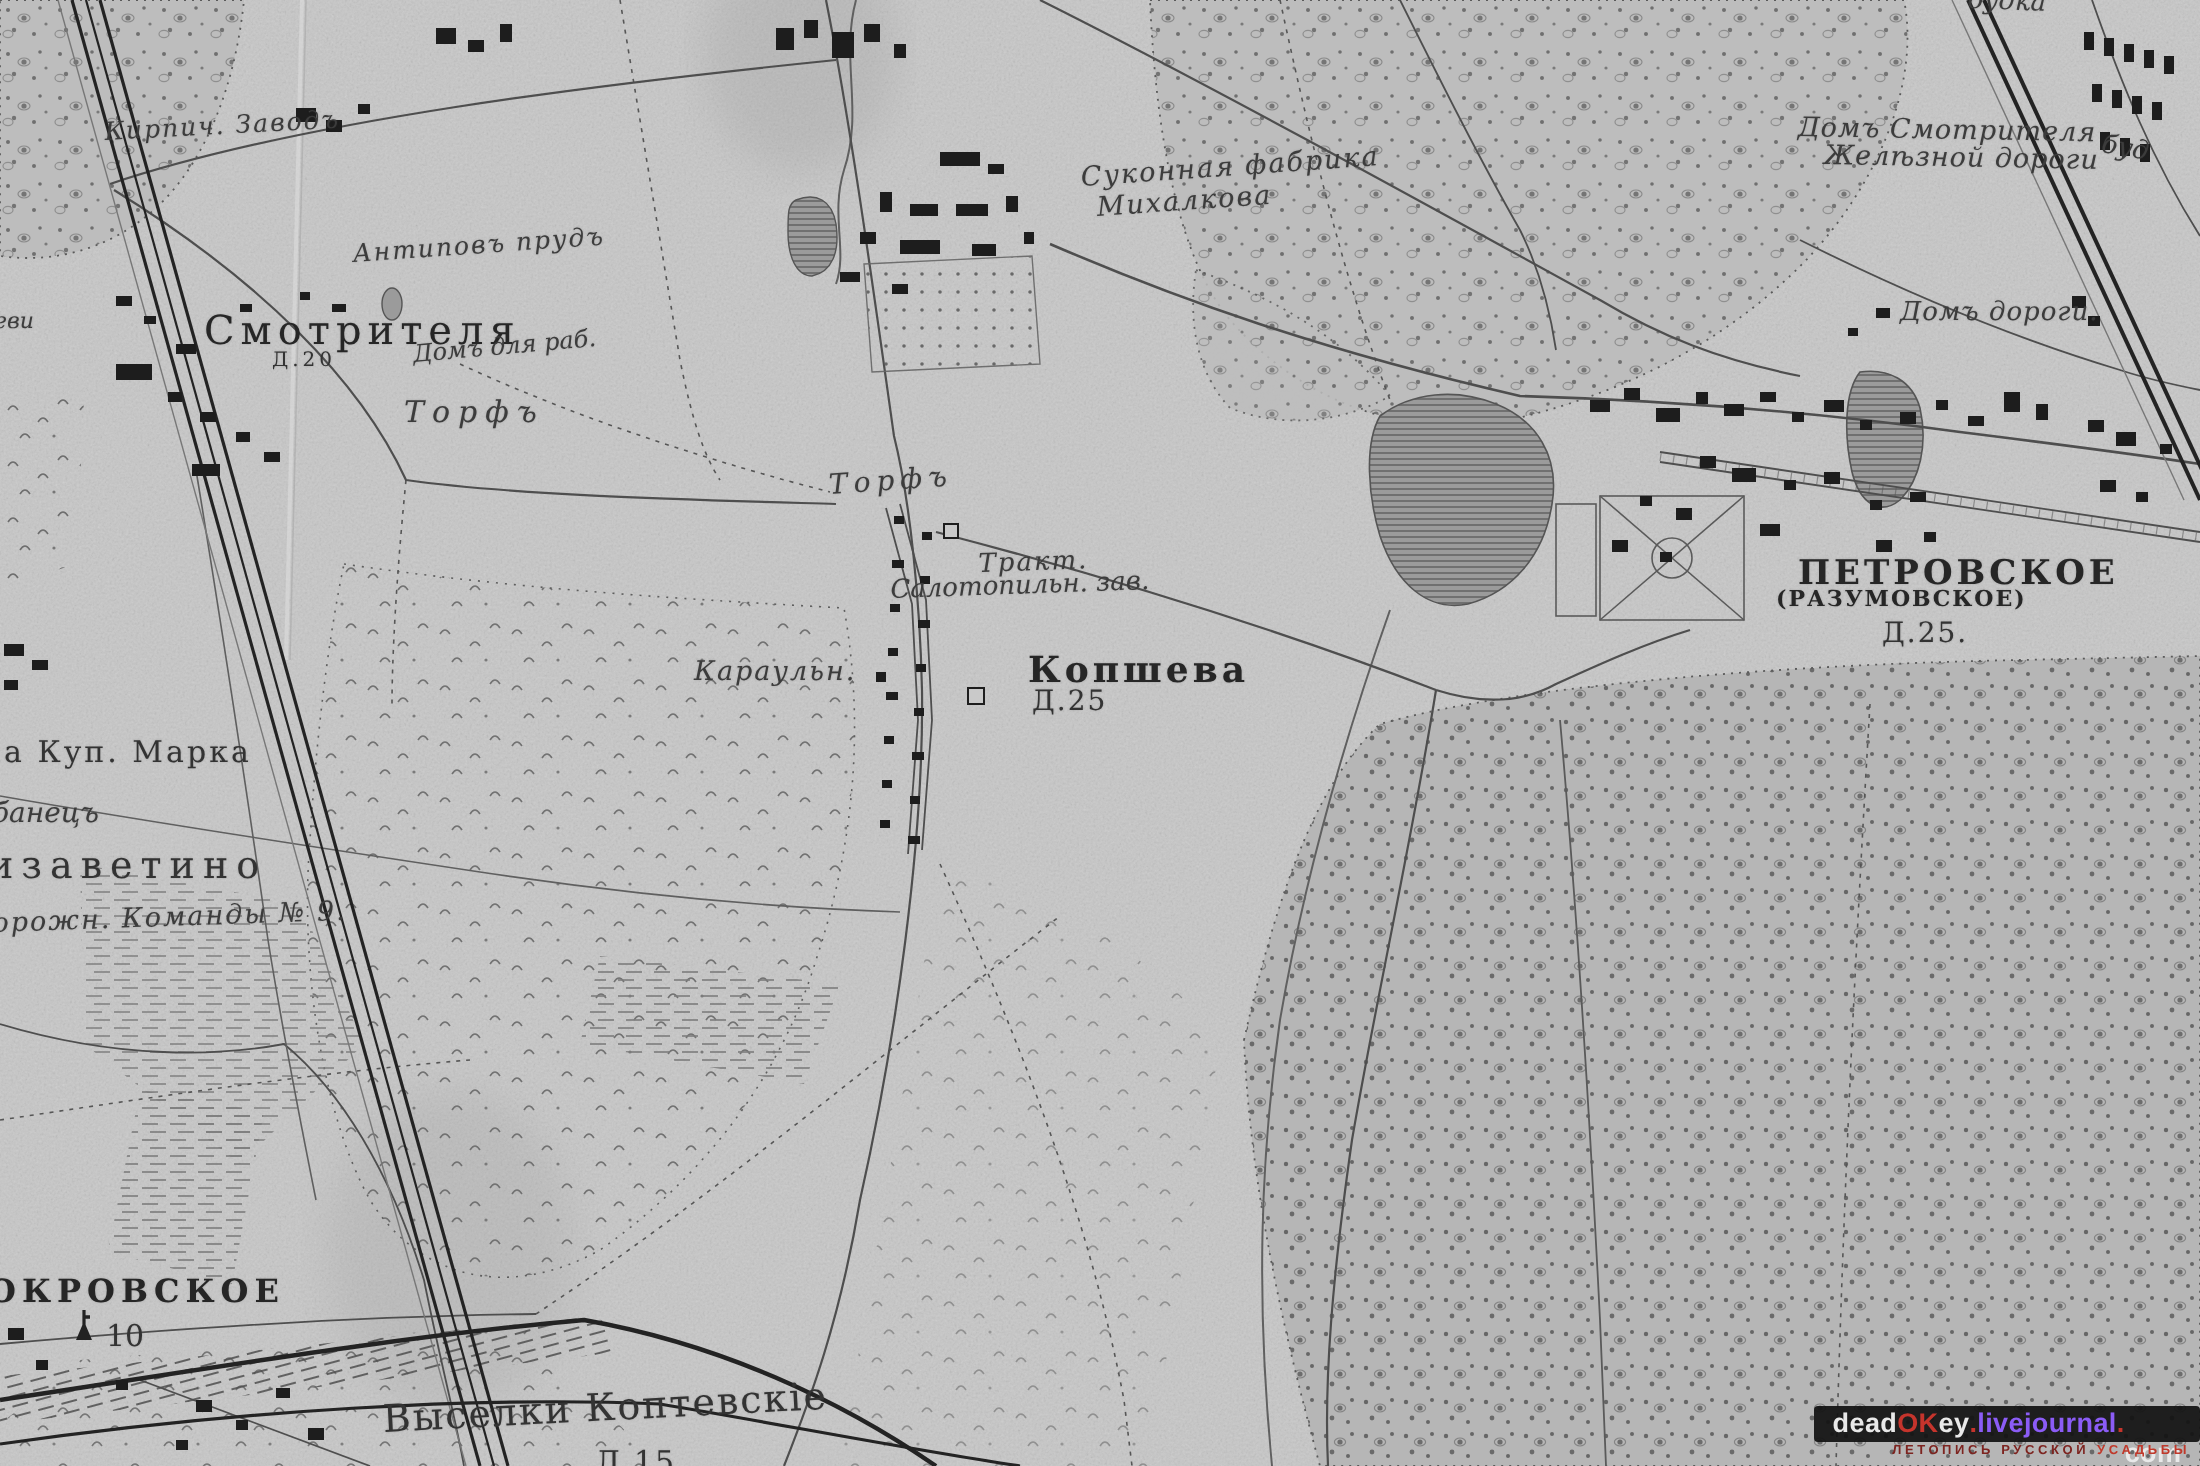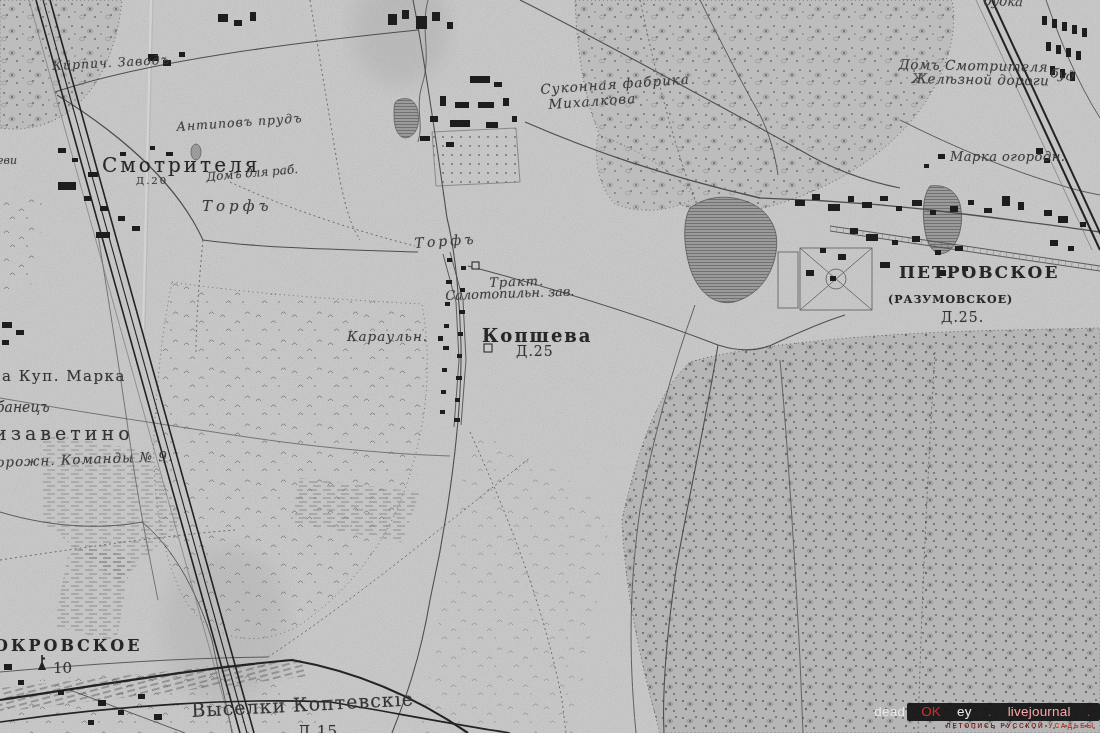--- a/index.html
+++ b/index.html
@@ -15,21 +15,21 @@
     text-shadow:0 0 1px rgba(70,70,70,.3);line-height:1;
   }
   .it{font-style:italic;color:#3c3c3c;}
   .cap{font-weight:bold;color:#262626;}
   .sym{position:absolute;line-height:0;}
   .wm{
     position:absolute;left:907px;top:703px;width:193px;height:18px;
     background:rgba(18,18,18,.93);border-radius:2px;
     display:flex;align-items:center;justify-content:center;
     font-family:"Liberation Sans","DejaVu Sans",sans-serif;
-    font-weight:normal;font-size:13.5px;letter-spacing:.2px;gap:16px;
+    font-weight:bold;font-size:13.5px;letter-spacing:.2px;
   }
   .wm span{line-height:1;}
   .wm-tag{
     position:absolute;left:895px;top:722px;width:200px;text-align:right;
     font-family:"Liberation Sans","DejaVu Sans",sans-serif;
     font-weight:bold;font-size:6.5px;letter-spacing:1.8px;white-space:nowrap;
   }
   .wm-tag span{padding-left:4px;}
 </style>
 </head>
@@ -311,33 +311,33 @@
 </svg>
 
 <div class="lbl it" style="left:52px;top:60px;font-size:12.5px;letter-spacing:1px;transform:rotate(-3deg)">Кирпич. Заводъ</div>
 <div class="lbl it" style="left:984px;top:-6px;font-size:13px;transform:rotate(2deg)">будка</div>
 <div class="lbl it" style="left:899px;top:58px;font-size:13.5px;letter-spacing:.5px;transform:rotate(1deg)">Домъ Смотрителя</div>
 <div class="lbl it" style="left:912px;top:72px;font-size:13.5px;letter-spacing:.5px;transform:rotate(1deg)">Желѣзной дороги</div>
 <div class="lbl it" style="left:1052px;top:66px;font-size:13px;transform:rotate(10deg)">буд</div>
 <div class="lbl it" style="left:540px;top:83px;font-size:13.5px;letter-spacing:1px;transform:rotate(-4deg)">Суконная фабрика</div>
 <div class="lbl it" style="left:548px;top:98px;font-size:13.5px;letter-spacing:1px;transform:rotate(-4deg)">Михалкова</div>
 <div class="lbl it" style="left:176px;top:121px;font-size:12.5px;letter-spacing:1px;transform:rotate(-4deg)">Антиповъ прудъ</div>
-<div class="lbl it" style="left:950px;top:150px;font-size:13px;letter-spacing:.5px">Марка огородн.</div>
+<div class="lbl it" style="left:950px;top:150px;font-size:13px;letter-spacing:.5px">Домъ дороги.</div>
 <div class="lbl cap" style="left:102px;top:155px;font-size:20px;letter-spacing:3px;font-weight:normal">Смотрителя</div>
 <div class="lbl" style="left:136px;top:176px;font-size:10px;letter-spacing:2px">Д.20</div>
 <div class="lbl it" style="left:206px;top:171px;font-size:12px;transform:rotate(-5deg)">Домъ для раб.</div>
 <div class="lbl it" style="left:202px;top:199px;font-size:15px;letter-spacing:4px">Торфъ</div>
 <div class="lbl it" style="left:414px;top:236px;font-size:14px;letter-spacing:3px;transform:rotate(-4deg)">Торфъ</div>
-<div class="lbl cap" style="left:899px;top:264px;font-size:17px;letter-spacing:2px">ПЕТРОВСКОЕ</div>
+<div class="lbl cap" style="left:899px;top:279px;font-size:17px;letter-spacing:2px">ПЕТРОВСКОЕ</div>
 <div class="lbl cap" style="left:888px;top:294px;font-size:11px;letter-spacing:1px">(РАЗУМОВСКОЕ)</div>
 <div class="lbl" style="left:941px;top:310px;font-size:14px;letter-spacing:1px">Д.25.</div>
 <div class="lbl it" style="left:489px;top:276px;font-size:13px;letter-spacing:1px;transform:rotate(-2deg)">Тракт.</div>
 <div class="lbl it" style="left:445px;top:289px;font-size:13px;transform:rotate(-2deg)">Салотопильн. зав.</div>
 <div class="lbl it" style="left:347px;top:330px;font-size:13.5px;letter-spacing:1px">Караульн.</div>
-<div class="lbl cap" style="left:482px;top:327px;font-size:18px;letter-spacing:2px">Копшева</div>
+<div class="lbl cap" style="left:514px;top:327px;font-size:18px;letter-spacing:2px">Копшева</div>
 <div class="lbl" style="left:516px;top:344px;font-size:14px;letter-spacing:1px">Д.25</div>
 <div class="lbl" style="left:2px;top:369px;font-size:15px;letter-spacing:1.5px">а Куп. Марка</div>
 <div class="lbl it" style="left:-4px;top:400px;font-size:14px">банецъ</div>
 <div class="lbl" style="left:-6px;top:424px;font-size:19px;letter-spacing:4px">изаветино</div>
 <div class="lbl it" style="left:-4px;top:456px;font-size:13.5px;letter-spacing:1px;transform:rotate(-2deg)">орожн. Команды № 9.</div>
 <div class="lbl cap" style="left:-6px;top:638px;font-size:16px;letter-spacing:3px">ОКРОВСКОЕ</div>
 <div class="lbl" style="left:53px;top:661px;font-size:15px">10</div>
 <div class="lbl" style="left:191px;top:701px;font-size:19px;letter-spacing:1px;transform:rotate(-3deg)">Выселки Коптевскіе</div>
 <div class="lbl" style="left:298px;top:724px;font-size:15px;letter-spacing:1px">Д.15</div>
 <div class="lbl it" style="left:-3px;top:155px;font-size:11px">еви</div>
@@ -346,21 +346,21 @@
   <svg width="12" height="17" viewBox="0 0 12 17">
     <path d="M5.2,0 L6.8,0 L6.8,2.6 L9,2.6 L9,4.4 L6.8,4.4 L6.8,7.5 L10,15 L2,15 L5.2,7.5 Z" fill="#222"></path>
   </svg>
 </div>
 
 <div class="wm">
   <span style="color: rgb(233, 233, 233);">dead</span>
       <span style="color: rgb(197, 52, 44);">OK</span>
       <span style="color: rgb(233, 233, 233);">ey</span>
       <span style="color: rgb(197, 52, 44);">.</span>
-      <span style="color: #fca5a5;">livejournal</span>
+      <span style="color: #8b5cf6;">livejournal</span>
       <span style="color: rgb(197, 52, 44);">.</span>
       <span style="color: rgb(233, 233, 233); margin-top: 29px;">com</span>
 </div>
 <div class="wm-tag">
   <span style="color: rgb(125, 36, 32);">ЛЕТОПИСЬ РУССКОЙ</span><span style="color: rgb(192, 57, 43);">УСАДЬБЫ</span>
 </div>
 
 </div>
 
 </body></html>

